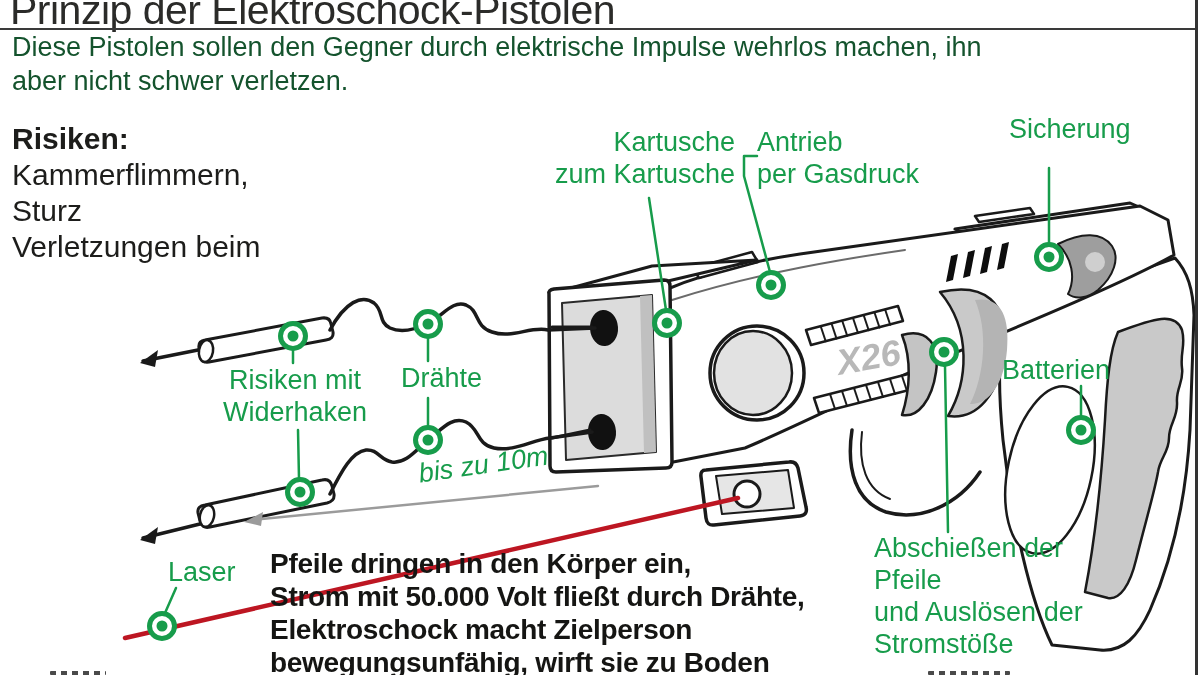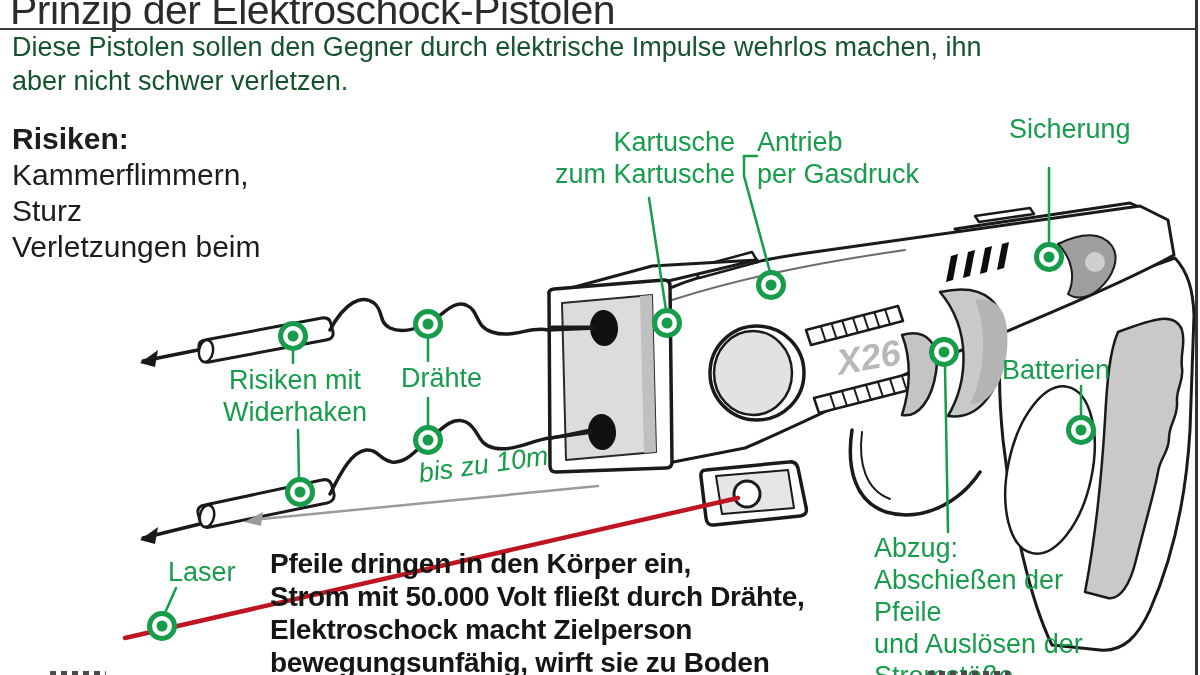--- a/index.html
+++ b/index.html
@@ -246,21 +246,20 @@
 
   <div class="abs glabel" style="left:1002px;top:354px;">
     <span>Batterien</span>
   </div>
 
   <div class="abs glabel" style="left:168px;top:556px;">
     <span>Laser</span>
   </div>
 
   <div class="abs glabel" style="left:874px;top:532px;width:260px;">
-    <span>Abzug:</span>
     <span>Abschießen der Pfeile</span>
     <span>und Auslösen der</span>
     <span>Stromstöße</span>
   </div>
 
   <div class="abs range-note">bis zu 10m</div>
 
   <div class="abs action">
     <span style="display:block">Pfeile dringen in den Körper ein,</span>
     <span style="display:block">Strom mit 50.000 Volt fließt durch Drähte,</span>

